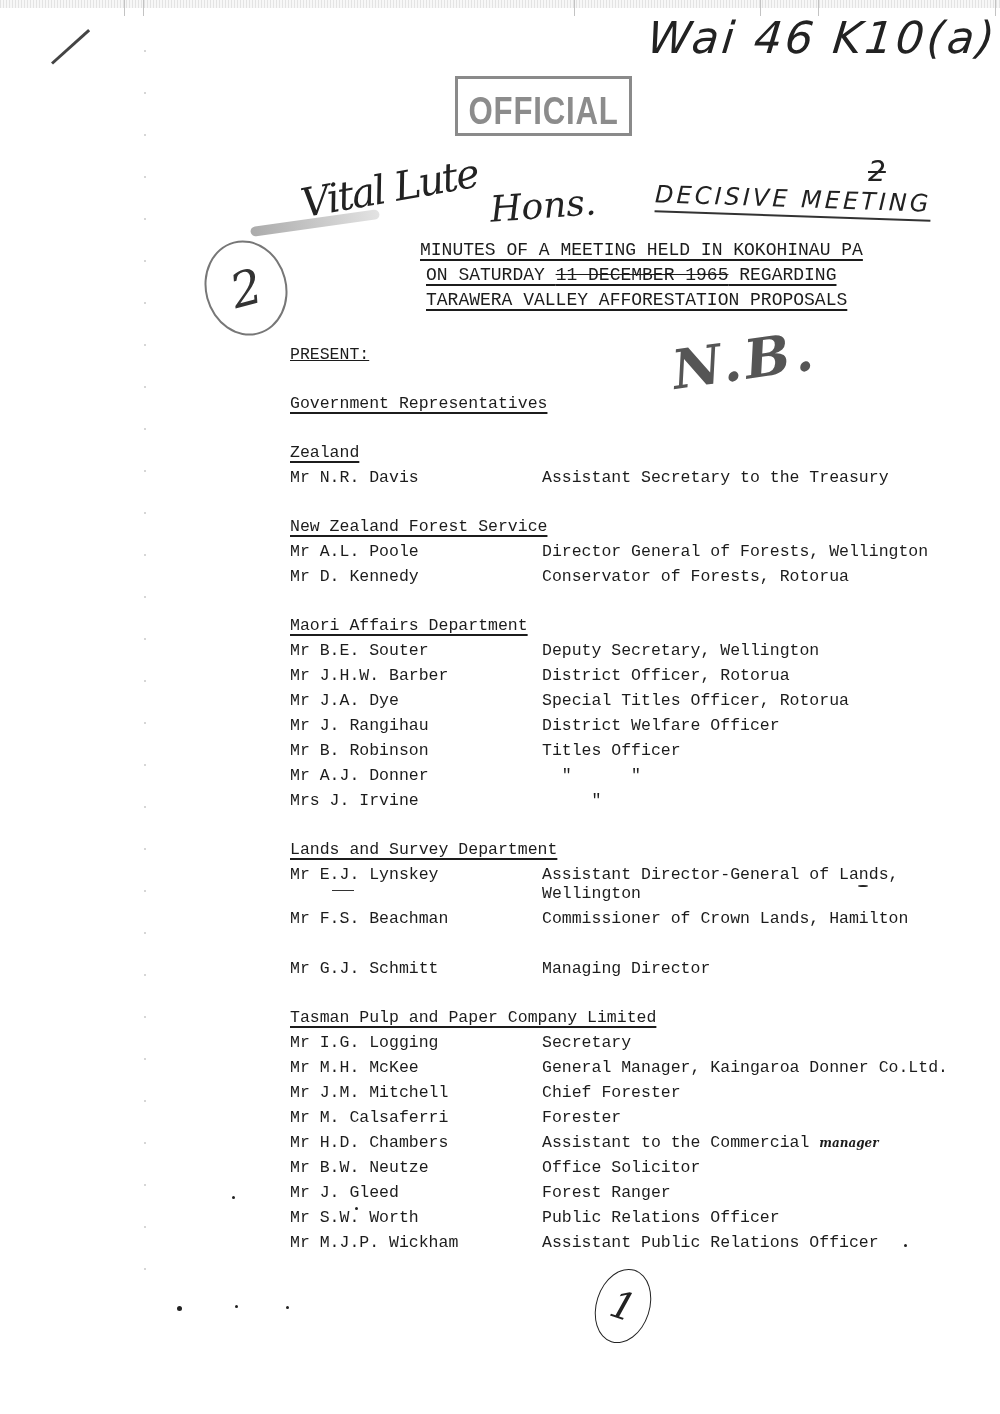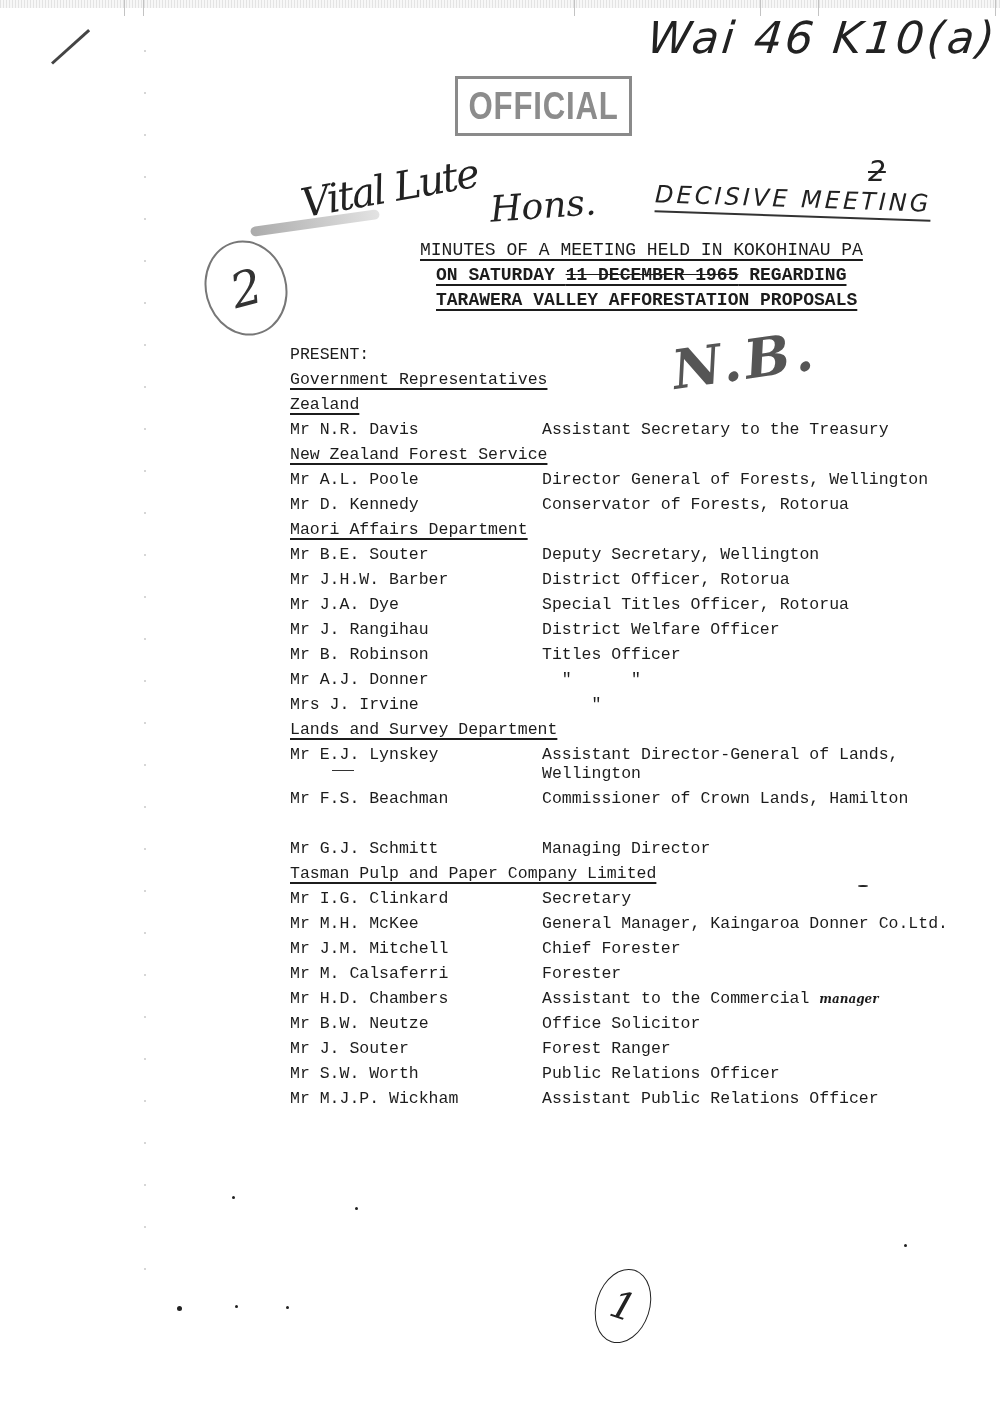--- a/index.html
+++ b/index.html
@@ -5,21 +5,21 @@
   html, body { margin: 0; padding: 0; background: #ffffff; }
   body { width: 1000px; height: 1414px; position: relative; overflow: hidden;
          font-family: "Liberation Mono", "DejaVu Sans Mono", monospace; color: #1c1c1c; }
   .top-strip { position: absolute; left: 0; top: 0; width: 1000px; height: 8px;
                background: repeating-linear-gradient(90deg, #d8d8d8 0 1px, #f4f4f4 1px 3px); opacity: .7; }
   .top-strip span { position: absolute; top: 0; width: 1px; height: 16px; background: #aaa; }
   .ref-hand { position: absolute; left: 648px; top: 12px; font-family: "DejaVu Sans", sans-serif;
               font-size: 44px; font-style: italic; letter-spacing: 3px; color: #222;
               transform: skewX(-6deg); }
   .stamp { position: absolute; left: 455px; top: 76px; width: 177px; height: 60px;
-           border: 3px solid #8a8a8a; box-sizing: border-box; display: flex; align-items: center; justify-content: center; }
+           border: 3px solid #8a8a8a; box-sizing: border-box; display: flex; align-items: flex-end; justify-content: center; }
   .stamp span { font-family: "Liberation Sans", sans-serif; font-weight: bold; font-size: 38px;
                 color: #8c8c8c; letter-spacing: 1px; transform: scaleX(0.82); }
   .tick-mark { position: absolute; left: 52px; top: 62px; width: 50px; height: 3px; background: #444;
                transform: rotate(-42deg); transform-origin: left center; }
   .hand-note { position: absolute; font-family: "DejaVu Serif", serif; font-style: italic; color: #222; }
   .note-vitals { left: 300px; top: 165px; font-size: 40px; transform: rotate(-10deg); letter-spacing: -2px; }
   .note-hons { left: 490px; top: 185px; font-size: 36px; transform: rotate(-4deg); }
   .decisive { position: absolute; left: 655px; top: 185px; font-family: "DejaVu Sans", sans-serif;
               font-style: italic; font-size: 24px; letter-spacing: 3px; color: #222;
               border-bottom: 2px solid #333; padding-bottom: 2px; transform: rotate(2deg); }
@@ -29,25 +29,25 @@
                border: 2px solid #777; border-radius: 50%; transform: rotate(-15deg);
                font-family: "DejaVu Serif", serif; font-style: italic; font-size: 48px; color: #333;
                display: flex; align-items: center; justify-content: center; }
   .smudge { position: absolute; left: 250px; top: 218px; width: 130px; height: 10px;
             background: linear-gradient(90deg, #666, #ccc); opacity: .55; transform: rotate(-8deg); border-radius: 5px; }
   .nb { position: absolute; left: 672px; top: 328px; font-family: "DejaVu Serif", serif; font-style: italic;
         font-weight: bold; font-size: 54px; color: #555; transform: rotate(-8deg); letter-spacing: 4px; }
   .title-block { position: absolute; left: 420px; top: 238px; }
   .title-line { font-size: 18px; line-height: 25px; text-decoration: underline; text-decoration-thickness: 2px;
                 text-underline-offset: 4px; white-space: pre; }
-  .title-line.l2, .title-line.l3 { margin-left: 16px; font-weight: bold; }
+  .title-line.l2, .title-line.l3 { margin-left: 6px; }
   .strike { text-decoration: line-through underline; }
   .present { position: absolute; left: 290px; top: 342px; }
-  .row { position: relative; height: 25px; font-size: 16.5px; line-height: 25px; white-space: pre; }
-  .heading { text-decoration: underline; text-decoration-thickness: 2px; text-underline-offset: 4px; }
+  .row { position: relative; height: 25px; font-size: 16.5px; line-height: 25px; white-space: pre; text-decoration: underline; }
+  .heading { text-decoration: underline; text-decoration-thickness: 2px; text-underline-offset: 4px; margin-top: 24px; }
   .name { position: absolute; left: 0; }
   .role { position: absolute; left: 252px; }
   .row.tall { height: 44px; }
   .role.wrap { line-height: 19px; top: 3px; white-space: normal; width: 420px; }
   .dash { position: absolute; left: 42px; top: 28px; width: 22px; height: 1px; background: #333; }
   .gap { height: 25px; }
   .hand-manager { font-family: "DejaVu Serif", serif; font-style: italic; font-weight: bold; font-size: 12px; }
   .circled-1 { position: absolute; left: 596px; top: 1268px; width: 52px; height: 74px;
                border: 1.5px solid #222; border-radius: 50%; transform: rotate(18deg);
                font-family: "DejaVu Serif", serif; font-style: italic; font-size: 38px; color: #222;
@@ -113,27 +113,27 @@
   <div class="row"><span class="name">Mrs J. Irvine</span><span class="role">     "</span></div>
 
   <div class="row heading">Lands and Survey Department</div>
   <div class="row tall"><span class="name">Mr E.J. Lynskey</span><span class="dash"></span><span class="role wrap">Assistant Director-General of Lands, Wellington</span></div>
   <div class="row"><span class="name">Mr F.S. Beachman</span><span class="role">Commissioner of Crown Lands, Hamilton</span></div>
 
   <div class="gap"></div>
 
   <div class="row"><span class="name">Mr G.J. Schmitt</span><span class="role">Managing Director</span></div>
   <div class="row heading">Tasman Pulp and Paper Company Limited</div>
-  <div class="row"><span class="name">Mr I.G. Clinkard</span><span class="role">Secretary</span></div>
+  <div class="row"><span class="name">Mr I.G. Logging</span><span class="role">Secretary</span></div>
   <div class="row"><span class="name">Mr M.H. McKee</span><span class="role">General Manager, Kaingaroa Donner Co.Ltd.</span></div>
   <div class="row"><span class="name">Mr J.M. Mitchell</span><span class="role">Chief Forester</span></div>
   <div class="row"><span class="name">Mr M. Calsaferri</span><span class="role">Forester</span></div>
   <div class="row"><span class="name">Mr H.D. Chambers</span><span class="role"><span>Assistant to the Commercial </span><span class="hand-manager">manager</span></span></div>
   <div class="row"><span class="name">Mr B.W. Neutze</span><span class="role">Office Solicitor</span></div>
-  <div class="row"><span class="name">Mr J. Souter</span><span class="role">Forest Ranger</span></div>
+  <div class="row"><span class="name">Mr J. Gleed</span><span class="role">Forest Ranger</span></div>
   <div class="row"><span class="name">Mr S.W. Worth</span><span class="role">Public Relations Officer</span></div>
   <div class="row"><span class="name">Mr M.J.P. Wickham</span><span class="role">Assistant Public Relations Officer</span></div>
 </div>
 
 <div class="circled-1">
   <span>1</span>
 </div>
 
 <div class="speck" style="left:232px;top:1196px"></div>
 <div class="speck" style="left:355px;top:1207px"></div>

